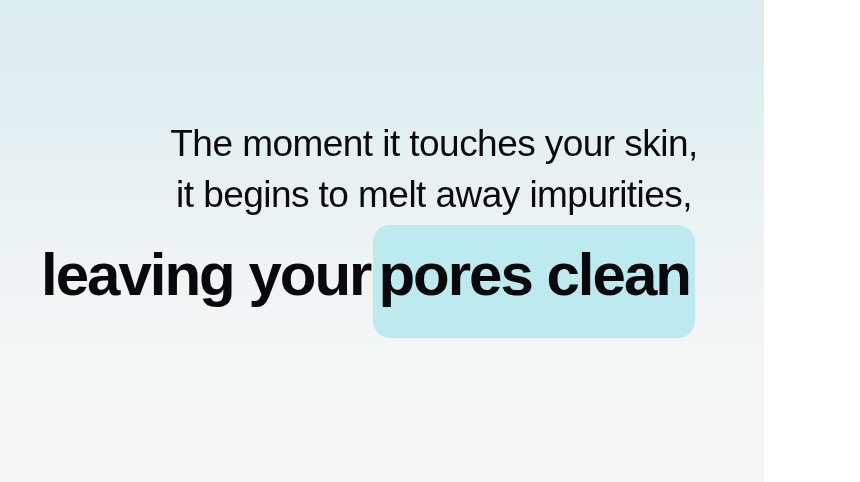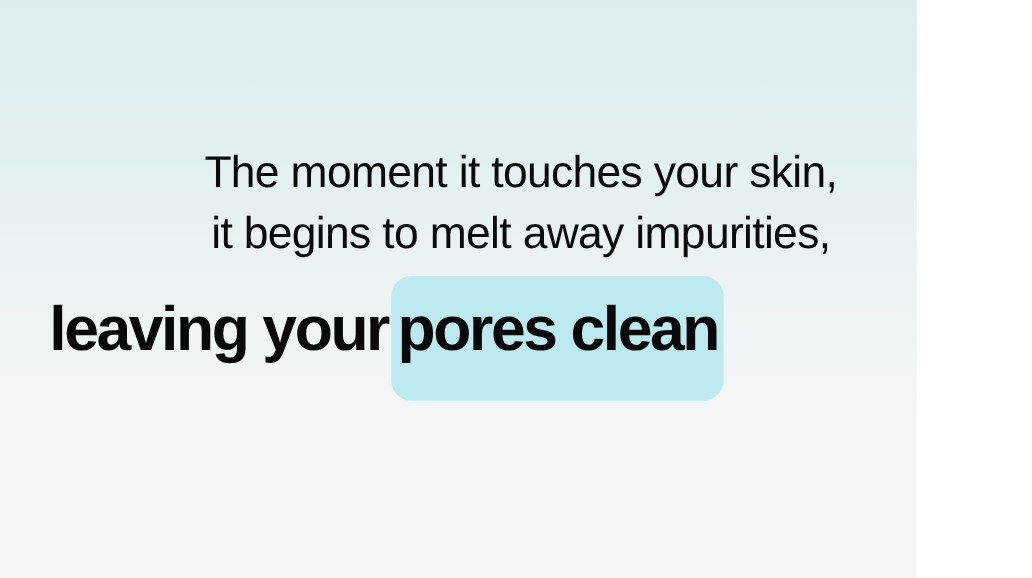--- a/index.html
+++ b/index.html
@@ -55,21 +55,21 @@
   #headline-block {
     position: absolute;
     left: 41px;
     top: 229px;
     white-space: nowrap;
     line-height: 92px;
   }
 
   .headline-span {
     font-family: "Liberation Sans", sans-serif;
-    font-size: 52px;
+    font-size: 60px;
     font-weight: 700;
     letter-spacing: -2.0px;
     color: #09090b;
     vertical-align: baseline;
   }
 
   #headline-plain {
     padding-right: 4px;
   }
 

